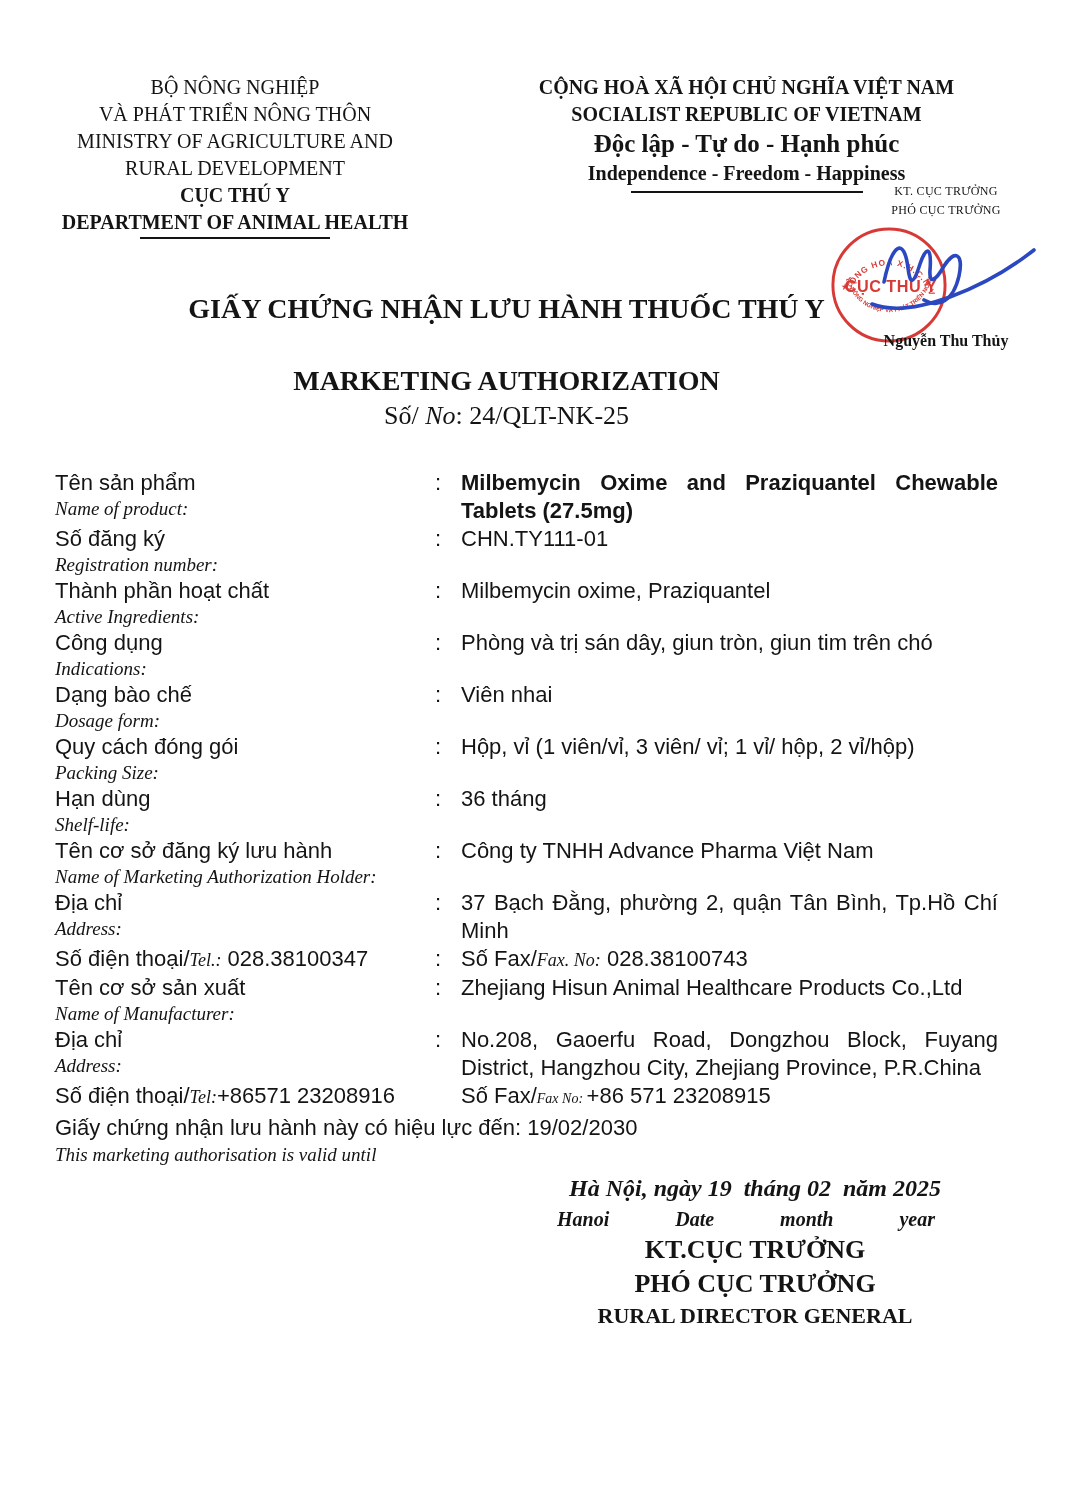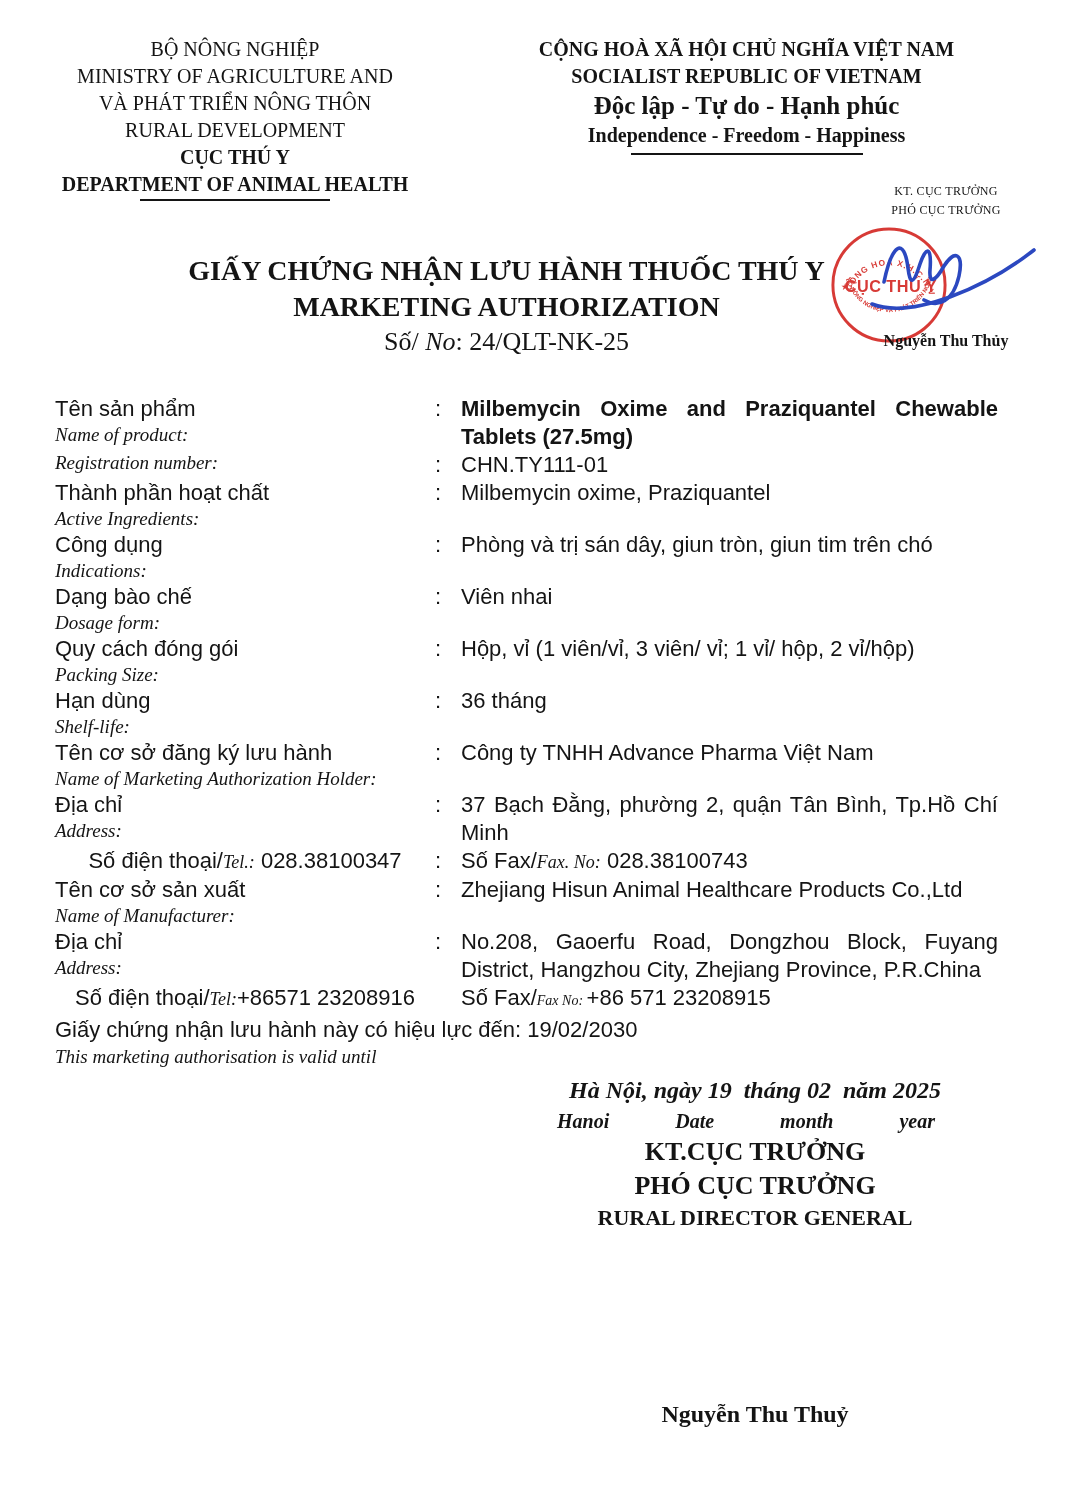--- a/index.html
+++ b/index.html
@@ -2,52 +2,52 @@
 <html><head>
 <meta charset="utf-8">
 <style>
   html,body{margin:0;padding:0;background:#ffffff;}
   .page{
     position:relative;width:1073px;height:1499px;margin:0 auto;background:#fff;
     font-family:"Liberation Serif", serif;color:#141414;overflow:hidden;
     box-sizing:border-box;padding-top:36px;
   }
   
-  .hdr{display:flex;align-items:flex-start;}
+  .hdr{display:flex;align-items:flex-start;margin-top:38px;}
   .hdr-left{width:450px;text-align:center;padding-left:20px;box-sizing:border-box;}
   .hdr-right{flex:1;text-align:center;padding-right:30px;box-sizing:border-box;}
   .hl{font-size:20px;line-height:27px;}
   .hl.b{font-weight:bold;}
   .hr1{font-size:20px;line-height:27px;font-weight:bold;}
   .hr3{font-size:25px;line-height:32px;font-weight:bold;}
   .rule-l{width:190px;border-bottom:2px solid #141414;margin:1px auto 0;}
   .rule-r{width:232px;border-bottom:2px solid #141414;margin:4px auto 0;}
   
   .stampwrap{position:absolute;left:818px;top:182px;width:256px;text-align:center;}
   .signer-small{font-size:12px;font-weight:normal;line-height:19px;letter-spacing:.3px;}
   .sealsvg{display:block;margin:4px 0 0 10px;opacity:.92;}
   .sig{position:absolute;left:50px;top:42px;}
   .stamp-name{position:absolute;left:0;top:150px;width:100%;font-weight:bold;font-size:16px;}
   
   .titleblock{text-align:center;margin:52px 90px 0 30px;}
   .t1{font-size:28px;font-weight:bold;line-height:36px;}
-  .t2{font-size:28px;font-weight:bold;line-height:36px;}
+  .t2{font-size:28px;font-weight:bold;line-height:36px;margin-top:36px;}
   .t3{font-size:26px;line-height:34px;}
   .it{font-style:italic;}
   
   .body{margin:36px 40px 0 55px;}
   .row{display:flex;align-items:flex-start;}
   .lab{width:380px;flex:none;}
   .lab .vn{font-family:"Liberation Sans", sans-serif;font-size:22px;line-height:28px;}
   .lab .en{font-style:italic;font-size:19px;line-height:24px;}
   .col{width:26px;flex:none;font-family:"Liberation Sans", sans-serif;font-size:22px;line-height:28px;}
   .val{flex:1;max-width:537px;font-family:"Liberation Sans", sans-serif;font-size:22px;line-height:28px;}
   .val.j{text-align:justify;}
   .val.bold{font-weight:bold;}
-  .inline-lab{font-family:"Liberation Sans", sans-serif;font-size:22px;line-height:28px;text-align:center;}
+  .inline-lab{font-family:"Liberation Sans", sans-serif;font-size:22px;line-height:28px;}
   .inline-lab .eni{font-family:"Liberation Serif", serif;font-style:italic;font-size:18px;}
   .validity .vn{font-family:"Liberation Sans", sans-serif;font-size:22px;line-height:30px;}
   .validity .en{font-style:italic;font-size:19px;line-height:24px;}
   
   .signoff{width:560px;margin:4px 38px 0 auto;text-align:center;}
   .dateline{font-size:24px;font-weight:bold;font-style:italic;line-height:34px;white-space:pre-wrap;}
   .datesub{display:flex;justify-content:space-between;padding:0 100px 0 82px;
            font-style:italic;font-size:20px;line-height:28px;font-weight:bold;}
   .st1{font-size:26px;font-weight:bold;line-height:34px;}
   .st3{font-size:22px;font-weight:bold;line-height:30px;}
@@ -55,22 +55,22 @@
                font-size:24px;font-weight:bold;}
 </style>
 </head>
 <body>
 
 <div class="page">
 
   <div class="hdr">
     <div class="hdr-left">
       <div class="hl">BỘ NÔNG NGHIỆP</div>
+      <div class="hl">VÀ PHÁT TRIỂN NÔNG THÔN</div>
       <div class="hl">MINISTRY OF AGRICULTURE AND</div>
-      <div class="hl">VÀ PHÁT TRIỂN NÔNG THÔN</div>
       <div class="hl">RURAL DEVELOPMENT</div>
       <div class="hl b">CỤC THÚ Y</div>
       <div class="hl b">DEPARTMENT OF ANIMAL HEALTH</div>
       <div class="rule-l"></div>
     </div>
     <div class="hdr-right">
       <div class="hr1">CỘNG HOÀ XÃ HỘI CHỦ NGHĨA VIỆT NAM</div>
       <div class="hr1">SOCIALIST REPUBLIC OF VIETNAM</div>
       <div class="hr3">Độc lập - Tự do - Hạnh phúc</div>
       <div class="hr1">Independence - Freedom - Happiness</div>
@@ -120,20 +120,21 @@
       <div class="lab">
         <div class="vn">Tên sản phẩm</div>
         <div class="en">Name of product:</div>
       </div>
       <div class="col">:</div>
       <div class="val bold j">Milbemycin Oxime and Praziquantel Chewable Tablets (27.5mg)</div>
     </div>
 
     <div class="row">
       <div class="lab">
+        <div class="vn">Số đăng ký</div>
         <div class="en">Registration  number:</div>
       </div>
       <div class="col">:</div>
       <div class="val">CHN.TY111-01</div>
     </div>
 
     <div class="row">
       <div class="lab">
         <div class="vn">Thành phần hoạt chất</div>
         <div class="en">Active Ingredients:</div>

